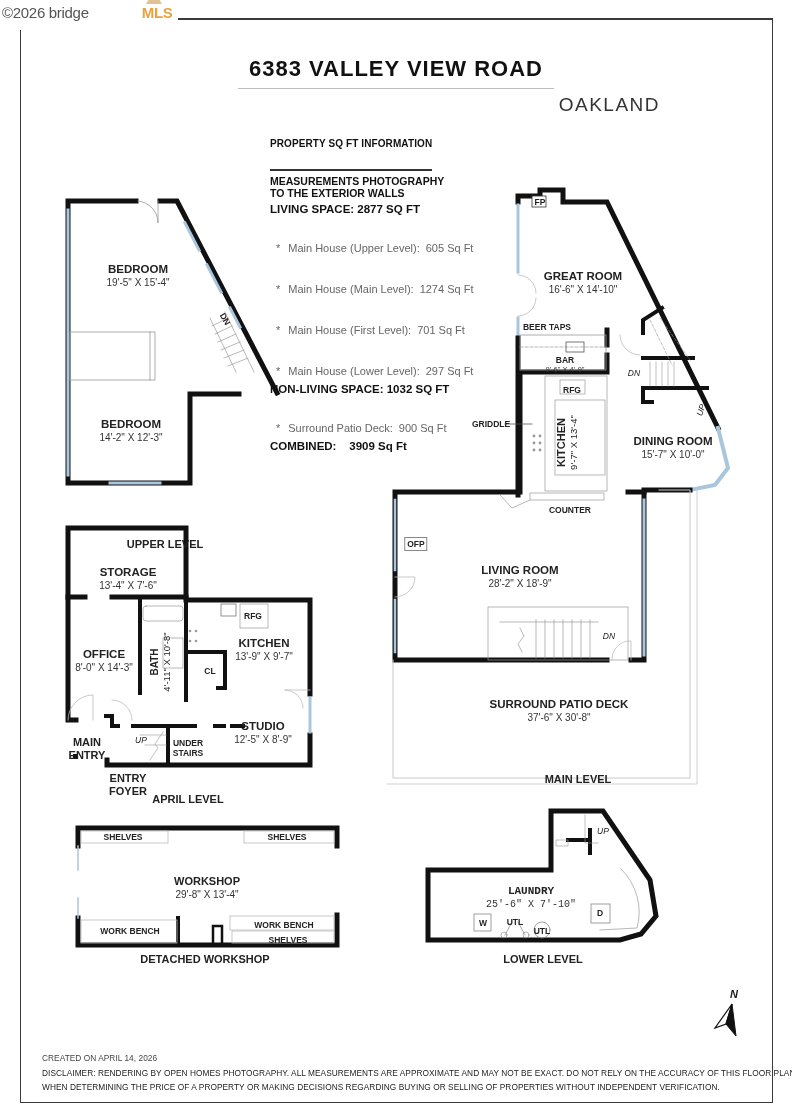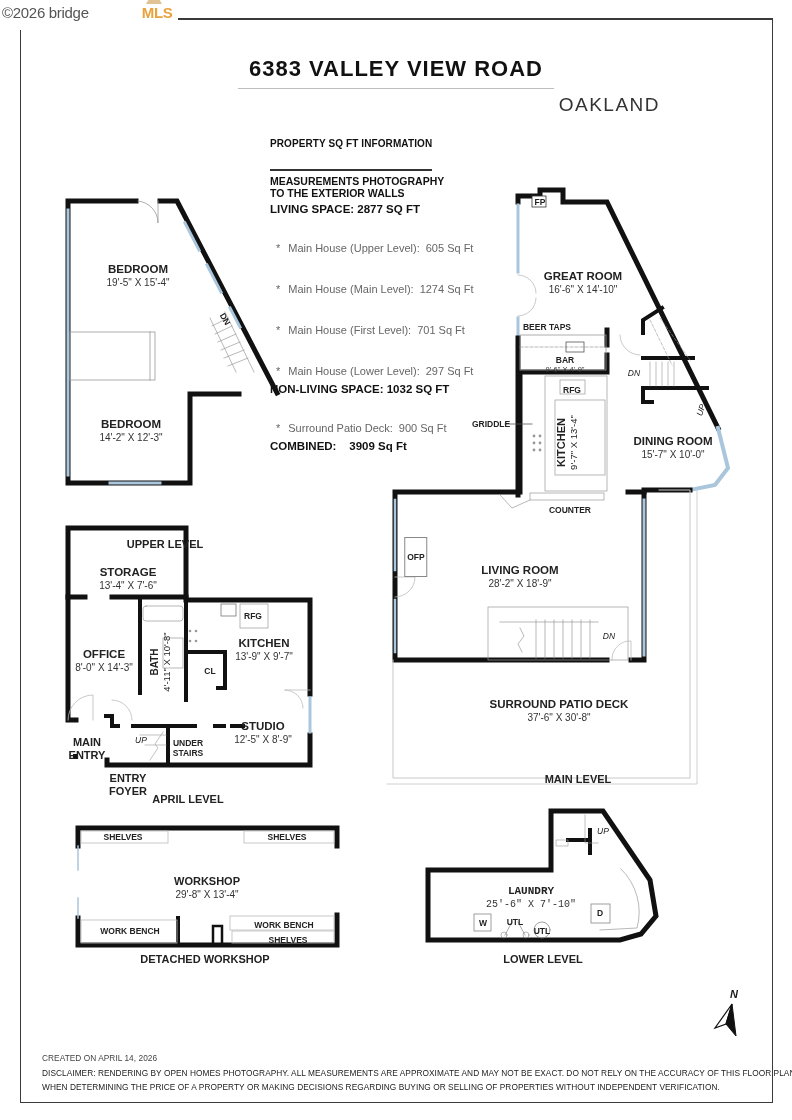--- a/index.html
+++ b/index.html
@@ -222,21 +222,21 @@
 
 <div class="sm" style="left:540px; top:197px;">FP</div>
 <div class="lbl" style="left:583px; top:270px;"><span>GREAT ROOM</span><span class="d">16'-6" X 14'-10"</span></div>
 <div class="sm" style="left:547px; top:322px;">BEER TAPS</div>
 <div class="sm" style="left:565px; top:355px;"><span>BAR</span><span class="d">9'-6" X 4'-9"</span></div>
 <div class="sm" style="left:572px; top:385px;">RFG</div>
 <div class="sm" style="left:491px; top:419px;">GRIDDLE</div>
 <div class="vlbl" style="left:527px; top:430px; width:80px;"><span>KITCHEN</span><br><span class="d">9'-7" X 13'-4"</span></div>
 <div class="lbl" style="left:673px; top:435px;"><span>DINING ROOM</span><span class="d">15'-7" X 10'-0"</span></div>
 <div class="sm" style="left:570px; top:505px;">COUNTER</div>
-<div class="sm" style="left:416px; top:537px; border:0.8px solid #888; padding:14px 2px;text-align:right;">OFP</div>
+<div class="sm" style="left:416px; top:537px; border:0.8px solid #888; padding:1px 2px;text-align:right;">OFP</div>
 <div class="lbl" style="left:520px; top:564px;"><span>LIVING ROOM</span><span class="d">28'-2" X 18'-9"</span></div>
 <div class="sm" style="left:609px; top:631px; font-style:italic; font-weight:400;">DN</div>
 <div class="sm" style="left:634px; top:368px; font-style:italic; font-weight:400;">DN</div>
 <div class="sm" style="left:695px; top:405px; font-style:italic; font-weight:400; transform:rotate(-70deg);">UP</div>
 <div class="lbl" style="left:559px; top:698px;"><span>SURROUND PATIO DECK</span><span class="d">37'-6" X 30'-8"</span></div>
 <div class="lvl" style="left:578px; top:773px;">MAIN LEVEL</div>
 
 <div class="lbl" style="left:128px; top:550px;margin-top:16px;"><span>STORAGE</span><span class="d">13'-4" X 7'-6"</span></div>
 <div class="lbl" style="left:104px; top:648px;"><span>OFFICE</span><span class="d">8'-0" X 14'-3"</span></div>
 <div class="vlbl" style="left:123px; top:650px; width:76px; font-size:10px;"><span>BATH</span><br><span class="d">4'-11" X 10'-8"</span></div>

